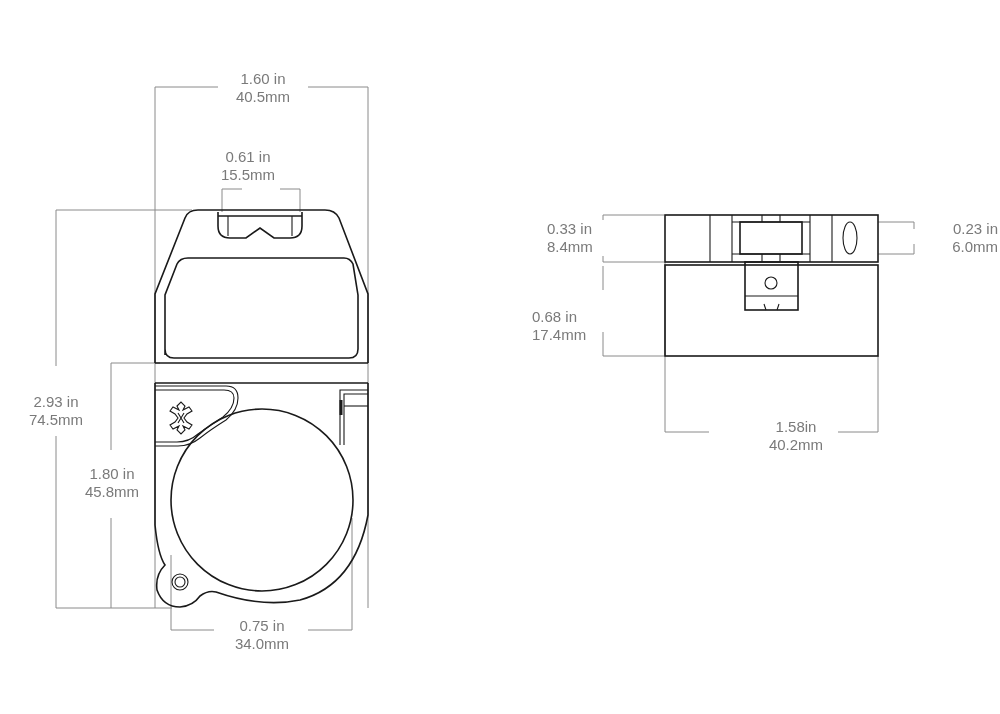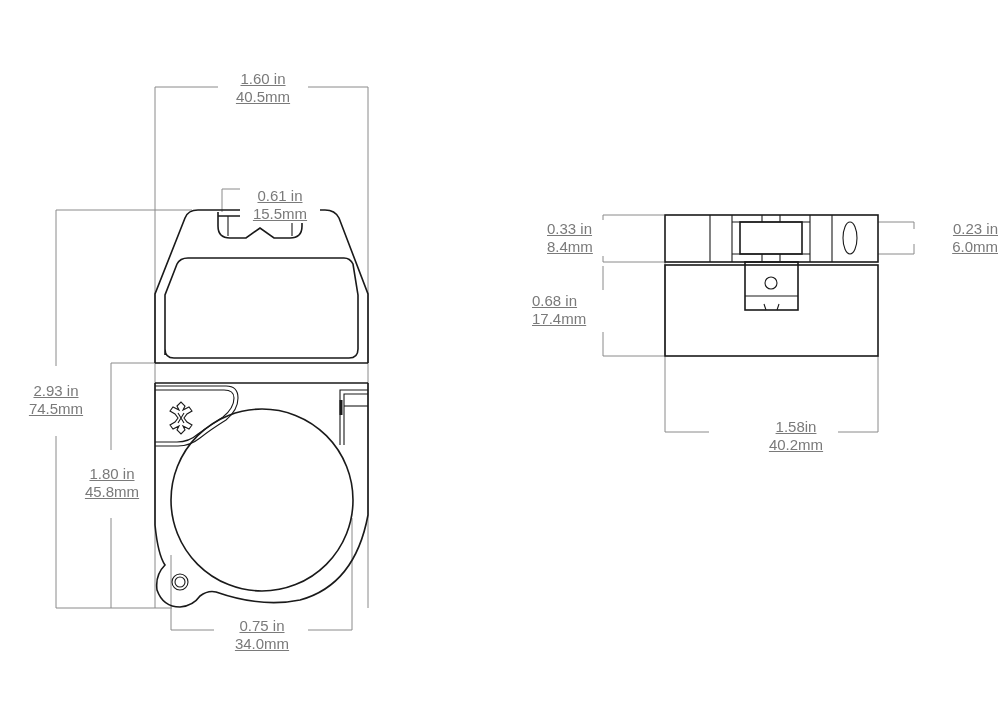--- a/index.html
+++ b/index.html
@@ -2,21 +2,21 @@
 <html><head>
   <meta charset="utf-8">
   <style>
     html, body { margin: 0; padding: 0; background: #ffffff; }
     body { width: 1000px; height: 714px; position: relative; overflow: hidden; font-family: "Liberation Sans", sans-serif; }
     svg { position: absolute; left: 0; top: 0; }
     .dim { stroke: #8a8a8a; stroke-width: 1; fill: none; }
     .part { stroke: #1a1a1a; stroke-width: 1.6; fill: none; }
     .part-thin { stroke: #1a1a1a; stroke-width: 1.1; fill: none; }
     .label { position: absolute; color: #7a7a7a; font-size: 15px; line-height: 18px; text-align: center; white-space: nowrap; background: #fff; }
-    .label span { display: block; text-decoration: underline; }
+    .label span { display: block; }
   </style>
 </head>
 <body>
 
 <svg width="1000" height="714" viewBox="0 0 1000 714">
 
   <g>
 
     <polyline class="dim" points="155,608 155,87 218,87"></polyline>
     <polyline class="dim" points="308,87 368,87 368,608"></polyline>
@@ -109,45 +109,45 @@
     <line class="part-thin" x1="764" y1="304" x2="766" y2="310"></line>
     <line class="part-thin" x1="779" y1="304" x2="777" y2="310"></line>
     <circle class="part-thin" cx="771" cy="283" r="6"></circle>
   </g>
 </svg>
 
 <div class="label" style="left:221px; top:70px; width:84px;">
   <span>1.60 in</span>
   <span>40.5mm</span>
 </div>
-<div class="label" style="left:240px; top:148px; width:80px;margin-top:39px;">
+<div class="label" style="left:208px; top:148px; width:80px;">
   <span>0.61 in</span>
   <span>15.5mm</span>
 </div>
-<div class="label" style="left:14px; top:382px; width:84px;">
+<div class="label" style="left:14px; top:393px; width:84px;">
   <span>2.93 in</span>
   <span>74.5mm</span>
 </div>
 <div class="label" style="left:72px; top:465px; width:80px;text-align:center;">
   <span>1.80 in</span>
   <span>45.8mm</span>
 </div>
 <div class="label" style="left:220px; top:617px; width:84px;">
   <span>0.75 in</span>
   <span>34.0mm</span>
 </div>
 
 <div class="label" style="left:530px; top:220px; width:70px; text-align:left;margin-left:17px;">
   <span>0.33 in</span>
   <span>8.4mm</span>
 </div>
 <div class="label" style="left:928px; top:220px; width:70px; text-align:right;">
   <span>0.23 in</span>
   <span>6.0mm</span>
 </div>
-<div class="label" style="left:532px; top:292px; width:70px; text-align:left;">
+<div class="label" style="left:532px; top:308px; width:70px; text-align:left;">
   <span>0.68 in</span>
   <span>17.4mm</span>
 </div>
 <div class="label" style="left:754px; top:418px; width:84px;">
   <span>1.58in</span>
   <span>40.2mm</span>
 </div>
 
 </body></html>

